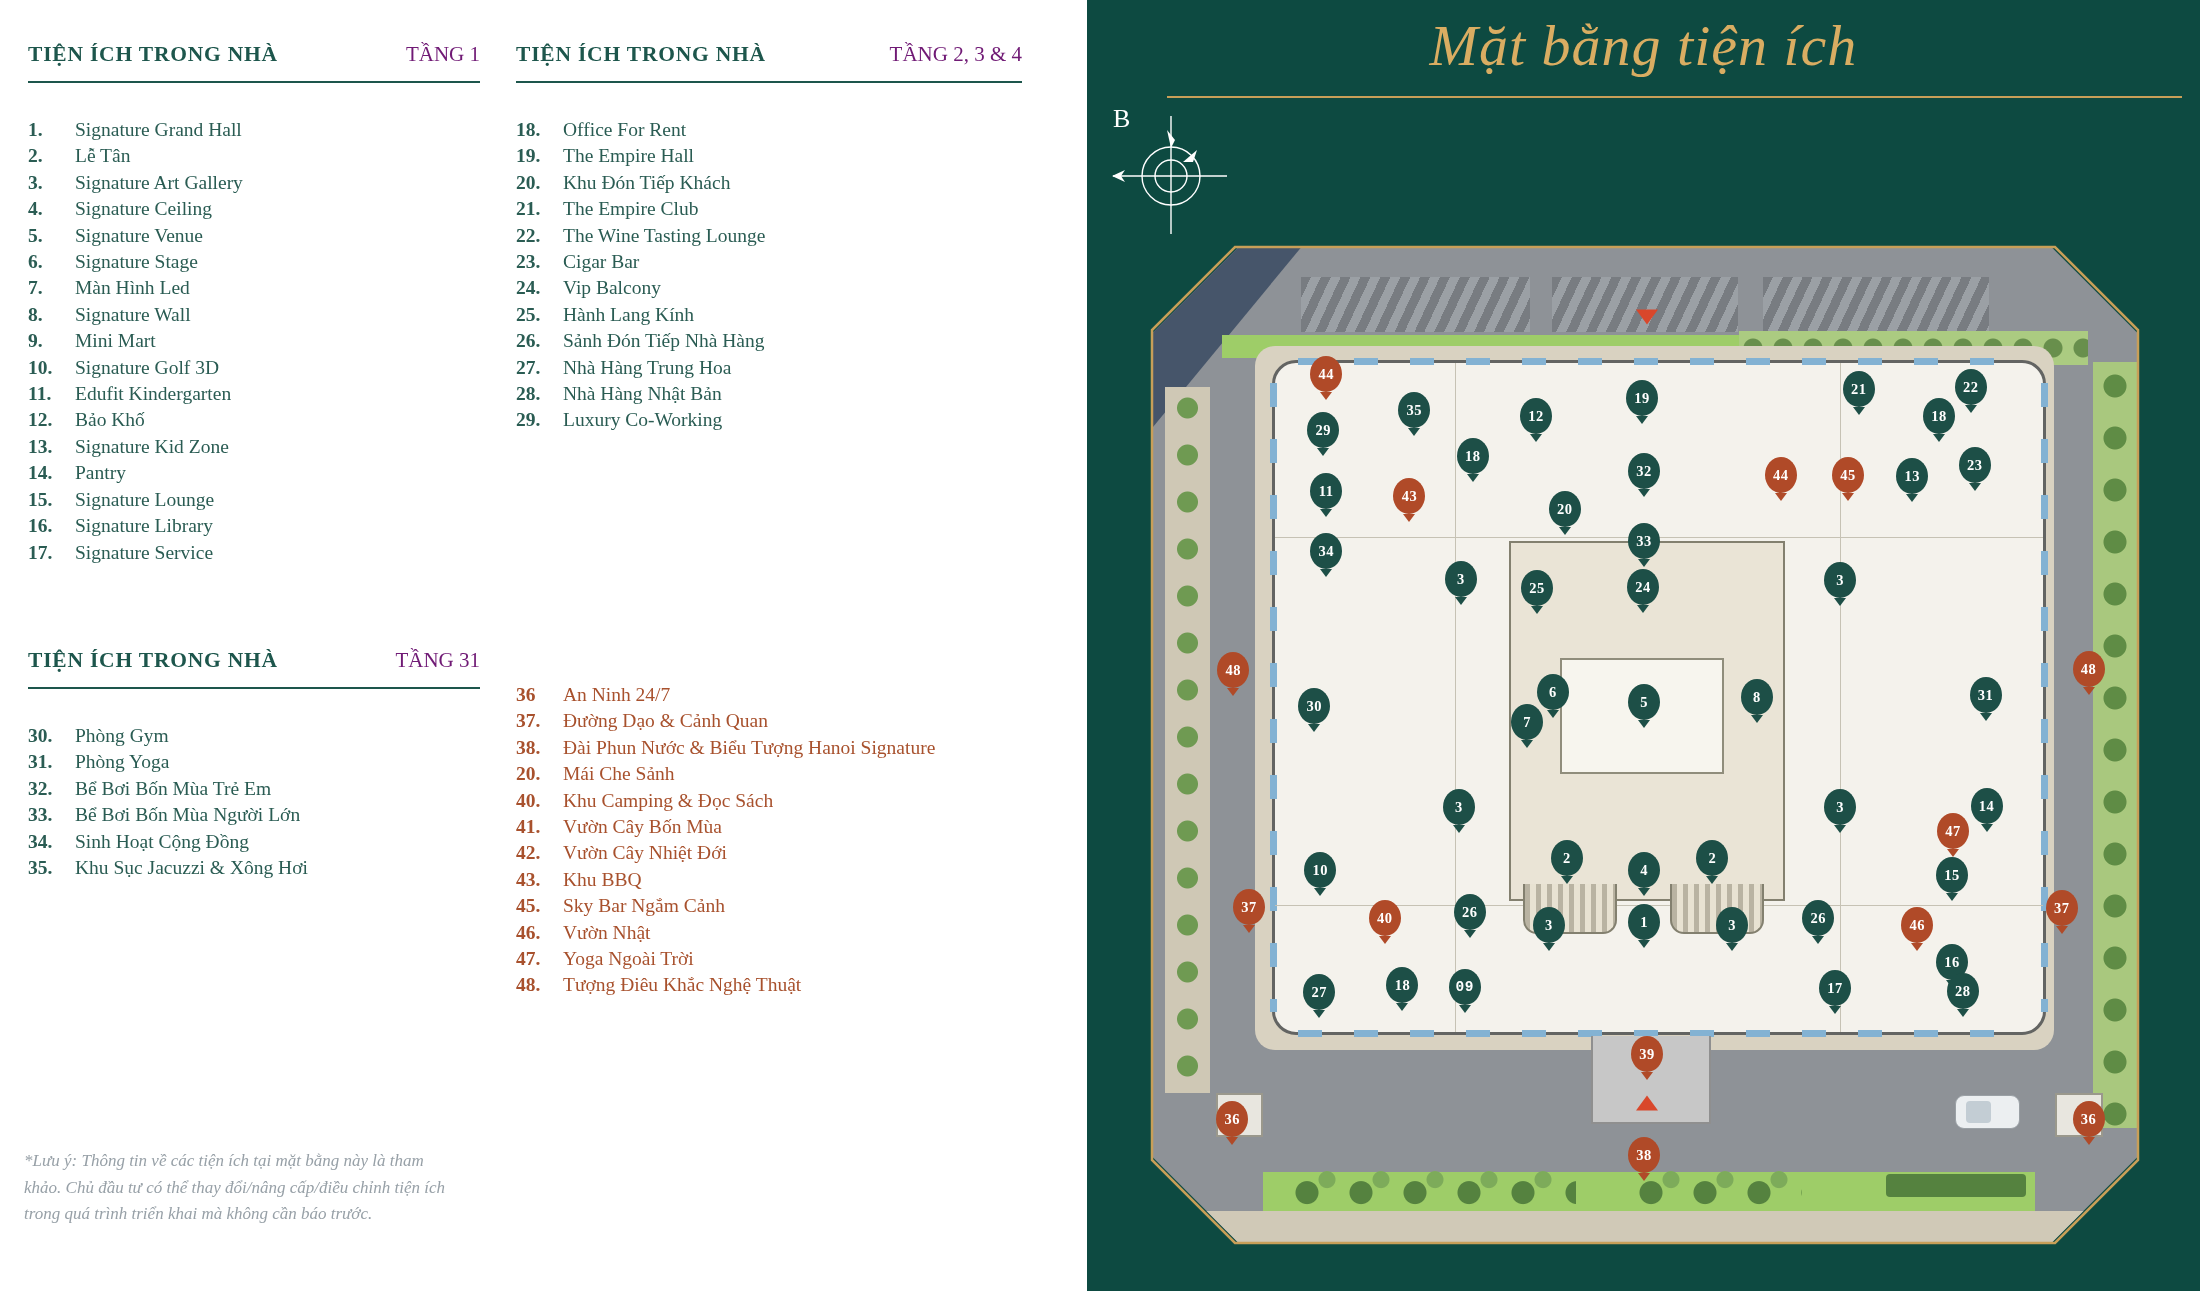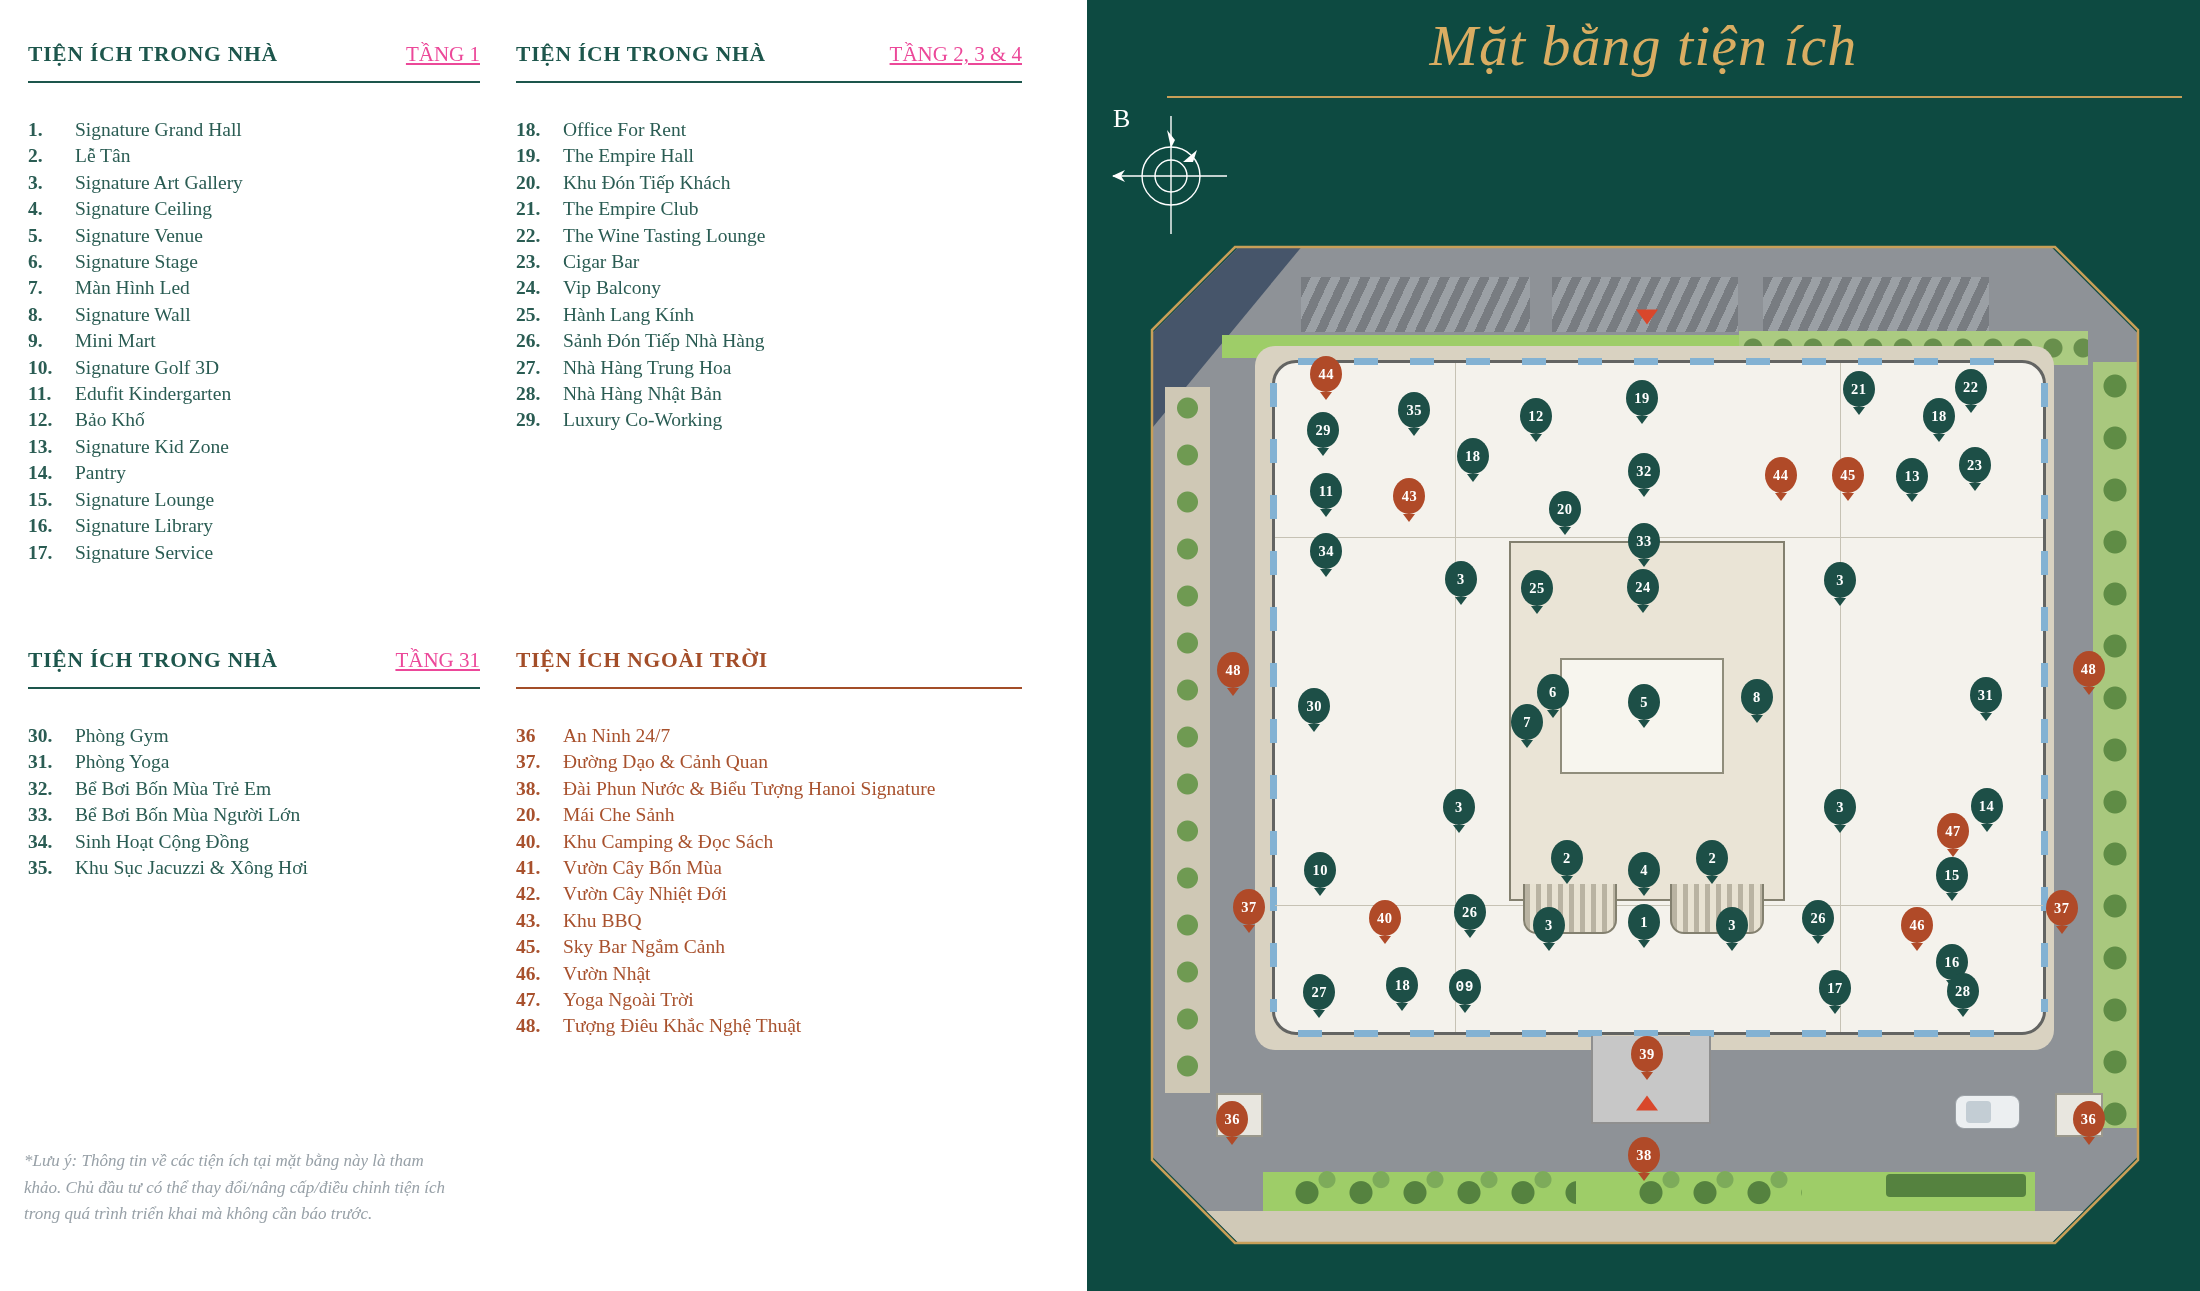--- a/index.html
+++ b/index.html
@@ -8,21 +8,21 @@
   
   .left-panel{position:absolute;left:0;top:0;width:1087px;height:1291px;background:#ffffff;}
   .block{position:absolute;}
   #b1{left:28px;top:42px;width:452px;}
   #b2{left:516px;top:42px;width:506px;}
   #b3{left:28px;top:648px;width:452px;}
   #b4{left:516px;top:648px;width:506px;}
   .block header{display:flex;justify-content:space-between;align-items:baseline;
                 border-bottom:2px solid #1d564c;padding-bottom:14px;}
   .block h2{margin:0;font-size:21.5px;font-weight:bold;letter-spacing:.8px;color:#1d564c;}
-  .block .floor{font-size:21px;color:#ec4899;text-decoration:underline;}
+  .block .floor{font-size:21px;color:#701a75;}
   .block ol{list-style:none;margin:34px 0 0;padding:0;font-size:19.5px;color:#2a5c53;}
   .block li{display:flex;line-height:26.4px;}
   .block .num{font-weight:bold;width:47px;flex:none;}
   .block.rust header{border-bottom-color:#a34d28;}
   .block.rust h2,.block.rust .floor{color:#a34d28;}
   .block.rust ol{color:#a8512d;}
   .note{position:absolute;left:24px;top:1148px;width:436px;margin:0;
         font-style:italic;font-size:17px;line-height:26.5px;color:#97a0a7;}
   
   .right-panel{position:absolute;left:1087px;top:0;width:1113px;height:1291px;background:#0d4a41;}
@@ -261,24 +261,20 @@
             <span class="lbl">Sinh Hoạt Cộng Đồng</span>
           </li>
           <li>
             <span class="num">35.</span>
             <span class="lbl">Khu Sục Jacuzzi &amp; Xông Hơi</span>
           </li>
         </ol>
     </section>
 
     <section class="block rust" id="b4">
-      <header>
-        <h2>TIỆN ÍCH NGOÀI TRỜI</h2>
-        <span class="floor"></span>
-      </header>
       <ol>
           <li>
             <span class="num">36</span>
             <span class="lbl">An Ninh 24/7</span>
           </li>
           <li>
             <span class="num">37.</span>
             <span class="lbl">Đường Dạo &amp; Cảnh Quan</span>
           </li>
           <li>

